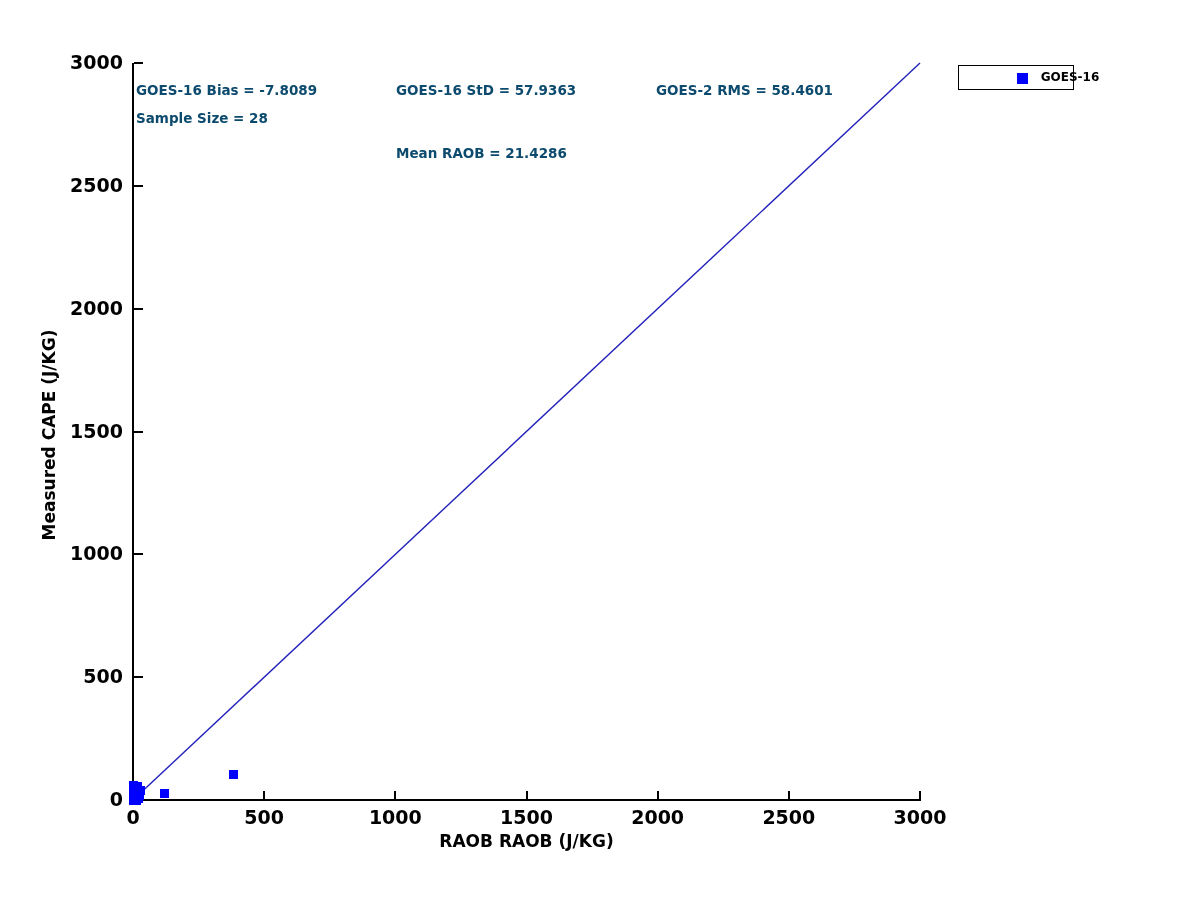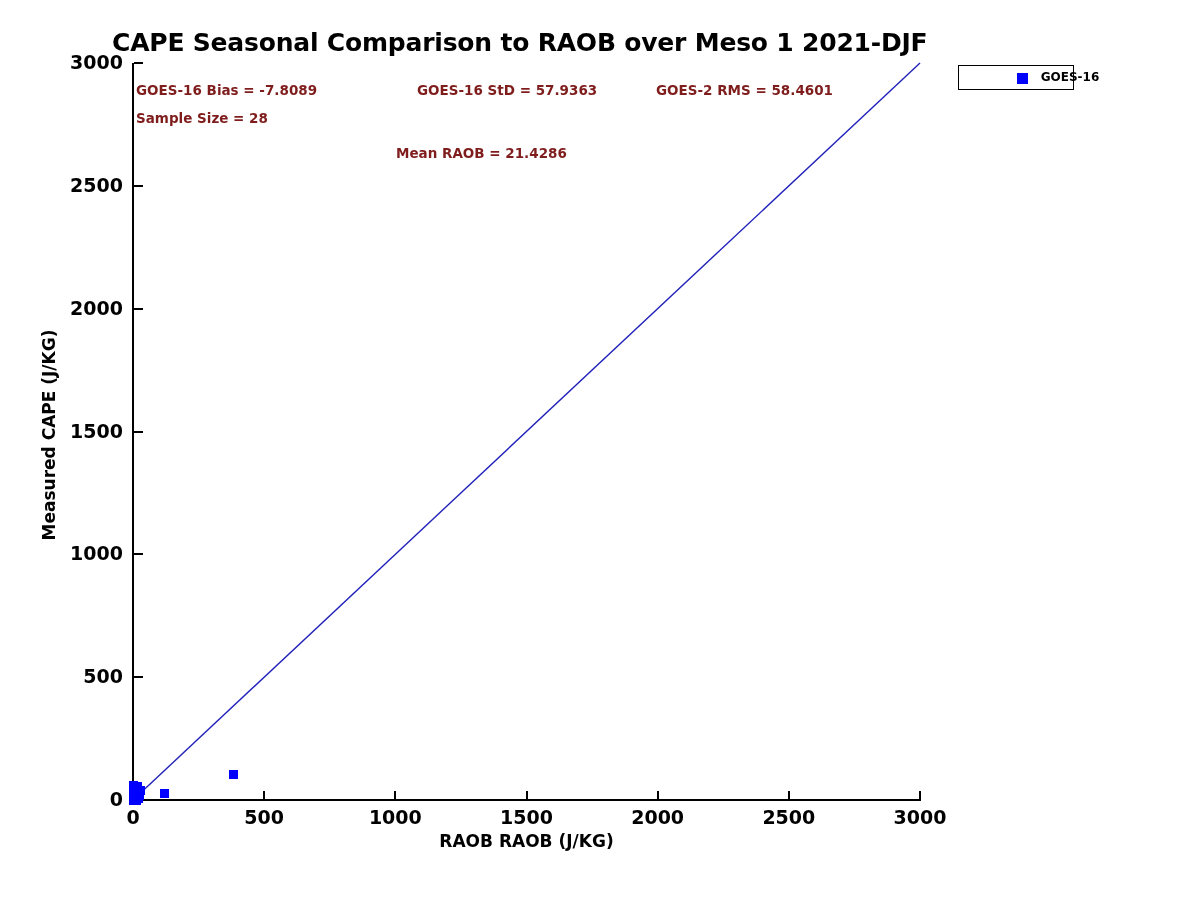--- a/index.html
+++ b/index.html
@@ -123,21 +123,21 @@
     color: #000000;
     transform: rotate(-90deg);
     transform-origin: center center;
   }
 
   
   .stat {
     position: absolute;
     font-size: 13.5px;
     font-weight: bold;
-    color: #7f1d1d;
+    color: #0c4a6e;
     white-space: nowrap;
   }
 
   
   #data-layer {
     position: absolute;
     left: 0; top: 0;
     width: 787px;
     height: 737px;
     overflow: visible;
@@ -180,24 +180,23 @@
     font-weight: bold;
     color: #000000;
     white-space: nowrap;
   }
 </style>
 </head>
 <body>
 
 <div id="figure">
 
-  <div id="chart-title">CAPE Seasonal Comparison to RAOB over Meso 1 2021-DJF</div>
 
   <div class="stat" style="left:136px; top:82px;">GOES-16 Bias = -7.8089</div>
-  <div class="stat" style="left:417px; top:82px;">GOES-16 StD = 57.9363</div>
+  <div class="stat" style="left:396px; top:82px;">GOES-16 StD = 57.9363</div>
   <div class="stat" style="left:656px; top:82px;">GOES-2 RMS = 58.4601</div>
   <div class="stat" style="left:136px; top:94px;margin-top:16px;">Sample Size = 28</div>
   <div class="stat" style="left:396px; top:109px;margin-top:36px;">Mean RAOB = 21.4286</div>
 
   <div id="axis-left"></div>
   <div id="axis-bottom"></div>
 
   <div id="ticks-y">
       <div class="tick-y" style="top: 799px;"></div>
       <div class="ticklabel-y" style="top: 788px;">0</div>

